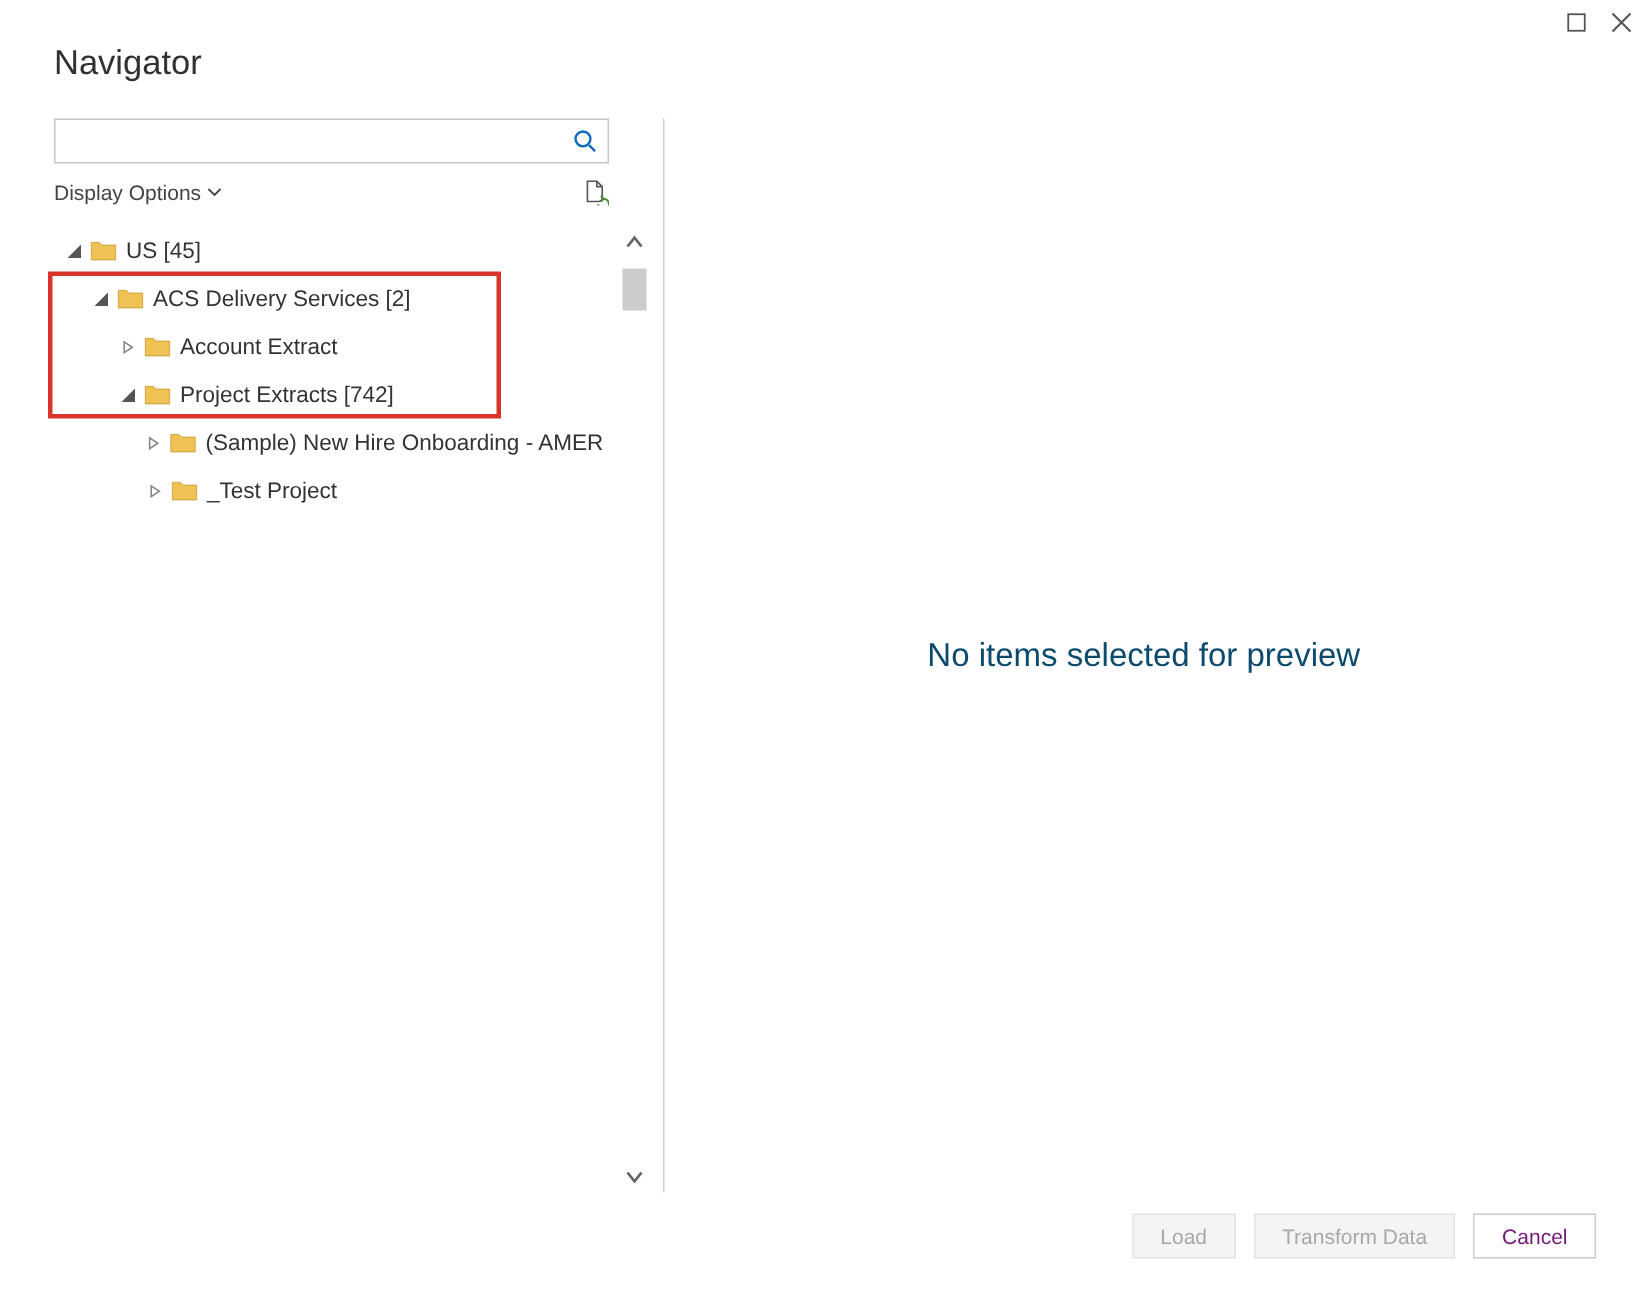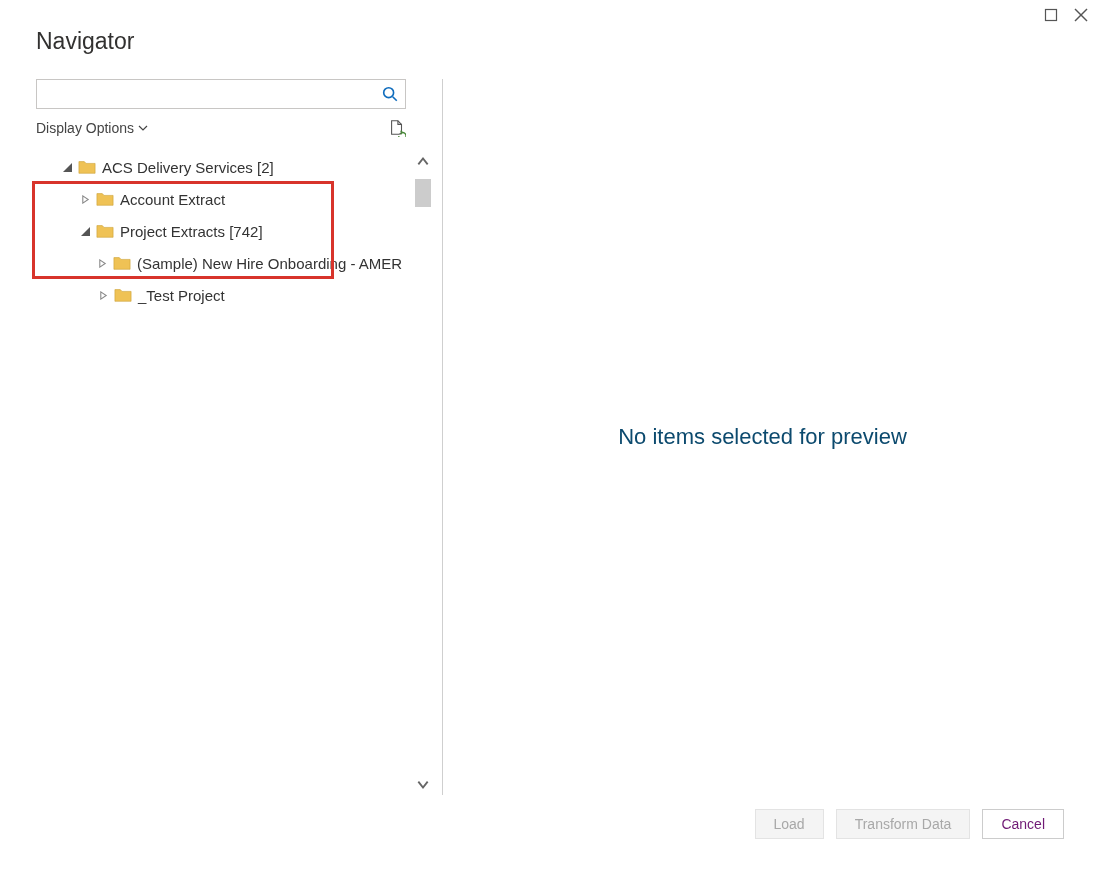--- a/index.html
+++ b/index.html
@@ -231,20 +231,33 @@
         </svg>
       </span>
     </div>
 
     <div class="tree-wrapper">
 
       <div class="highlight-box" style="left:-4px; top:30px; width:302px; height:98px;"></div>
 
       <div class="tree">
 
+        <div class="tree-row" style="padding-left:8px">
+          <span class="expander">
+            <svg viewBox="0 0 10 10" width="9" height="9">
+                <path d="M0 0 L10 0 L0 10 Z" transform="rotate(180 5 5)" fill="#555"></path>
+              </svg>
+          </span>
+          <span class="folder-icon">
+            <svg viewBox="0 0 20 16" width="18" height="16">
+                <path d="M1 2 L7 2 L9 4 L19 4 L19 15 L1 15 Z" fill="#efc255" stroke="#c79a2a" stroke-width="0.6"></path>
+              </svg>
+          </span>
+          <span class="tree-label">US [45]</span>
+        </div>
 
         <div class="tree-row" style="padding-left:26px">
           <span class="expander">
             <svg viewBox="0 0 10 10" width="9" height="9">
                 <path d="M0 0 L10 0 L0 10 Z" transform="rotate(180 5 5)" fill="#555"></path>
               </svg>
           </span>
           <span class="folder-icon">
             <svg viewBox="0 0 20 16" width="18" height="16">
                 <path d="M1 2 L7 2 L9 4 L19 4 L19 15 L1 15 Z" fill="#efc255" stroke="#c79a2a" stroke-width="0.6"></path>

